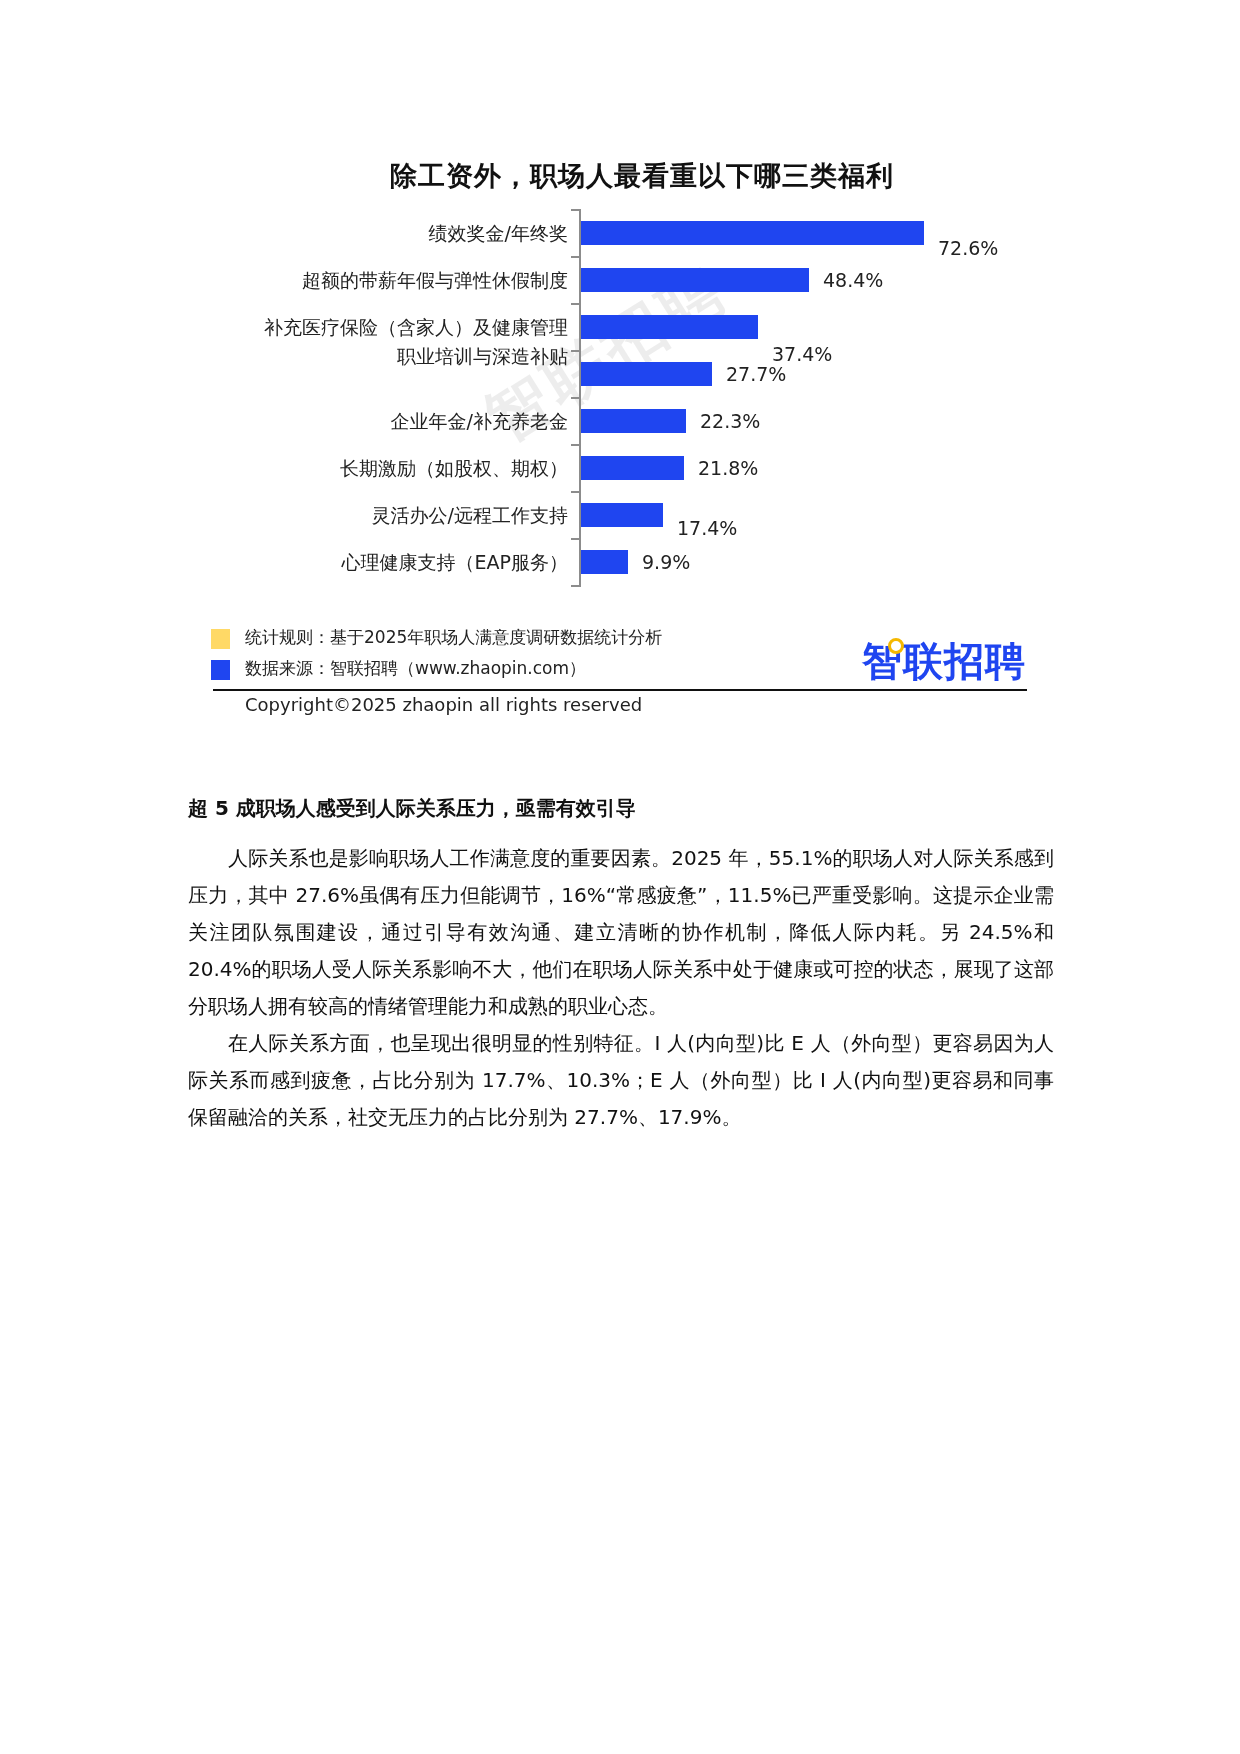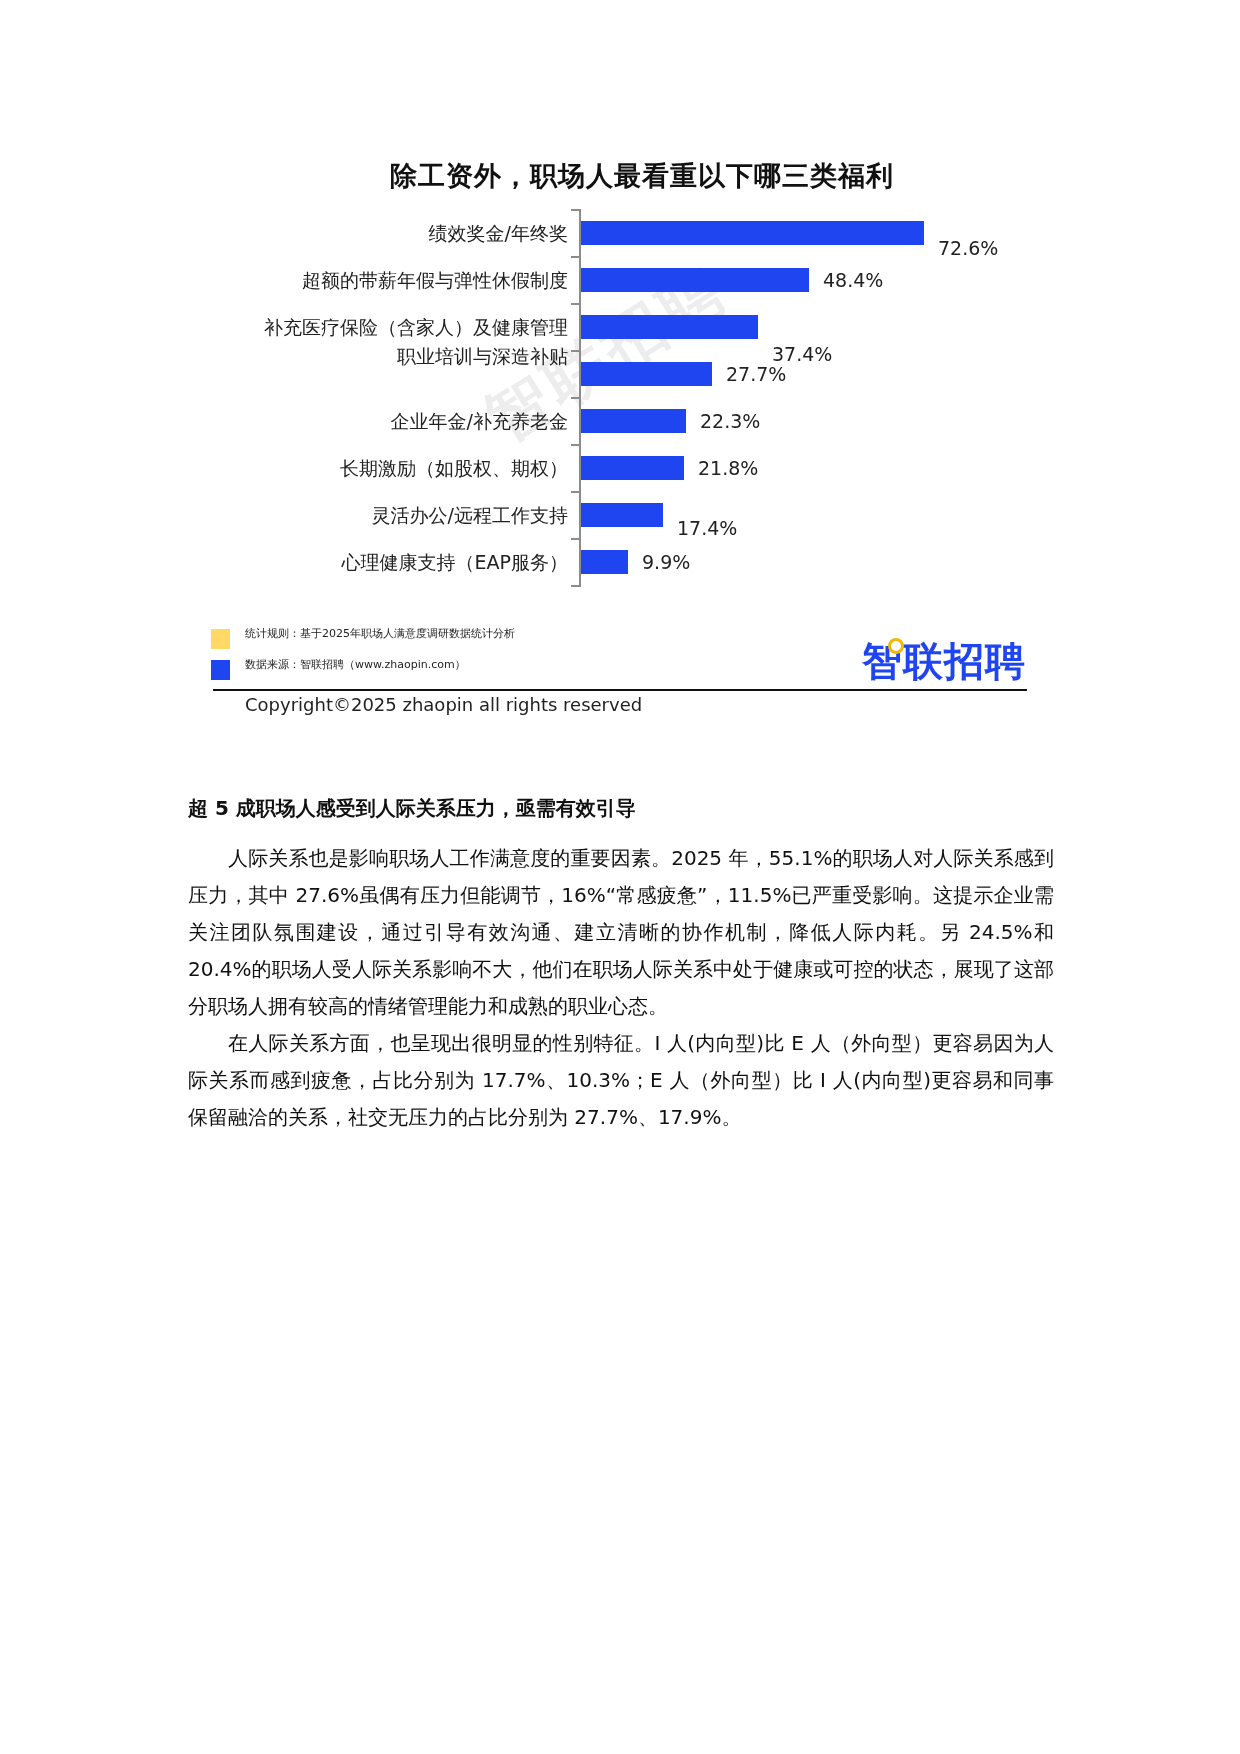--- a/index.html
+++ b/index.html
@@ -11,21 +11,21 @@
   .watermark { left: 470px; top: 390px; font-size: 62px; font-weight: bold;
                color: rgba(0,0,0,0.07); transform: rotate(-32deg); transform-origin: left top;
                letter-spacing: 6px; white-space: nowrap; pointer-events: none; }
   .axis { left: 579px; top: 209px; width: 2px; height: 378px; background: #8c8c8c; }
   .tick { position: absolute; left: 571px; width: 9px; height: 2px; background: #8c8c8c; }
   .cat-label { position: absolute; right: 672px; font-size: 19px; color: #222;
                white-space: nowrap; text-align: center; line-height: 24px; }
   .bar { position: absolute; left: 581px; height: 24px; background: #1f45f0; }
   .val-label { position: absolute; font-size: 19px; color: #222; line-height: 24px; white-space: nowrap; }
   .legend-sq { width: 19px; height: 20px; }
-  .legend-text { font-size: 11px; color: #222; white-space: nowrap; }
+  .legend-text { font-size: 17px; color: #222; white-space: nowrap; }
   .logo { left: 862px; top: 634px; font-size: 40px; font-weight: bold; color: #1f45f0; letter-spacing: 1px; }
   .logo .dot { display: inline-block; width: 10px; height: 10px; border-radius: 50%;
                border: 3px solid #f5b800; position: absolute; left: 26px; top: 4px; background: #fff; }
   .rule { left: 213px; top: 689px; width: 814px; height: 2px; background: #111; }
   .copyright { left: 245px; top: 694px; font-size: 18px; color: #222; }
   .section-heading { left: 188px; top: 795px; font-size: 20px; font-weight: bold; color: #111; }
   .para { left: 188px; width: 866px; font-size: 20px; line-height: 37px; color: #111;
           text-align: justify; text-indent: 40px; }
 </style>
 </head>

